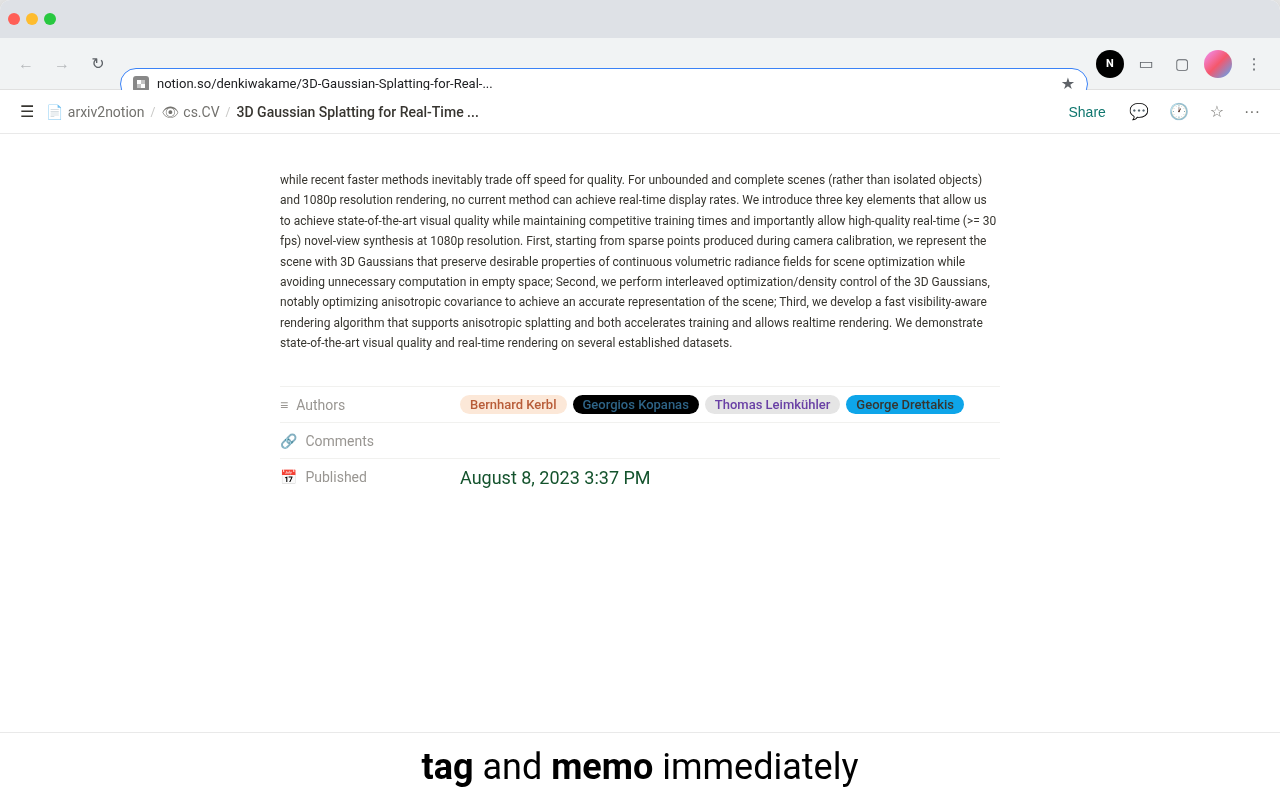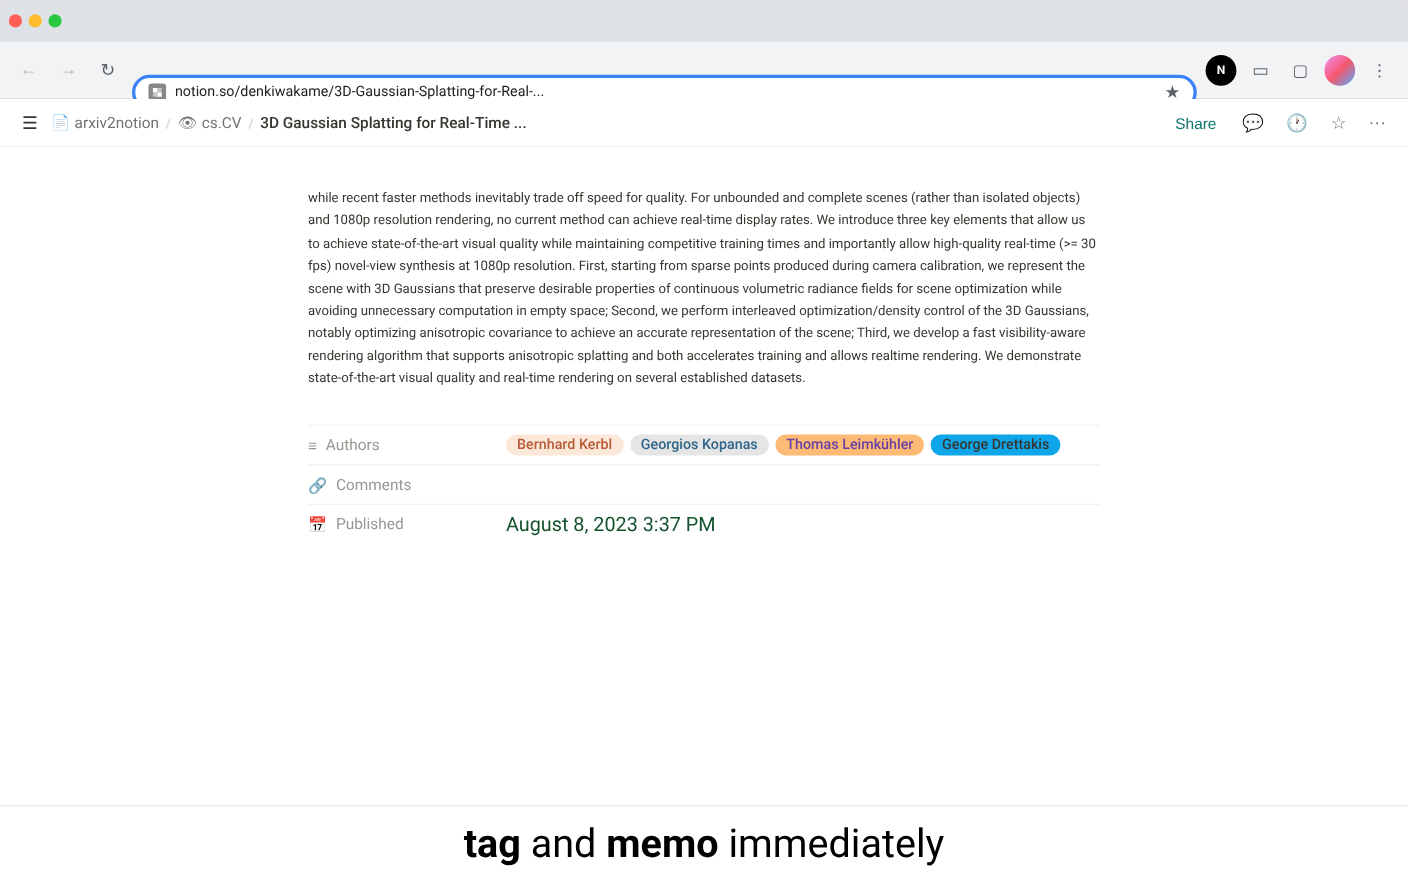--- a/index.html
+++ b/index.html
@@ -72,21 +72,21 @@
       justify-content: center;
       color: #5f6368;
       font-size: 16px;
     }
     .nav-btn.disabled { opacity: 0.4; cursor: default; }
 
     .address-bar {
       flex: 1;
       height: 32px;
       background: #fff;
-      border: 3px solid #3b82f6;
+      border: 1px solid #3b82f6;
       border-radius: 16px;
       display: flex;
       align-items: center;
       padding: 0 12px;
       gap: 8px;
       font-size: 13px;
       color: #202124;
       margin-top: 40px;
     }
 
@@ -311,26 +311,26 @@
       font-weight: 500;
       cursor: pointer;
     }
 
     .tag-orange {
       background: #fce8d8;
       color: #b85c38;
     }
 
     .tag-blue {
+      background: #000000;
+      color: #2e6487;
+    }
+
+    .tag-purple {
       background: #e5e5e5;
-      color: #2e6487;
-    }
-
-    .tag-purple {
-      background: #fdba74;
       color: #6940a5;
     }
 
     .tag-plain {
       background: #0ea5e9;
       color: #37352f;
     }
 
     .comments-link {
       color: #37352f;

